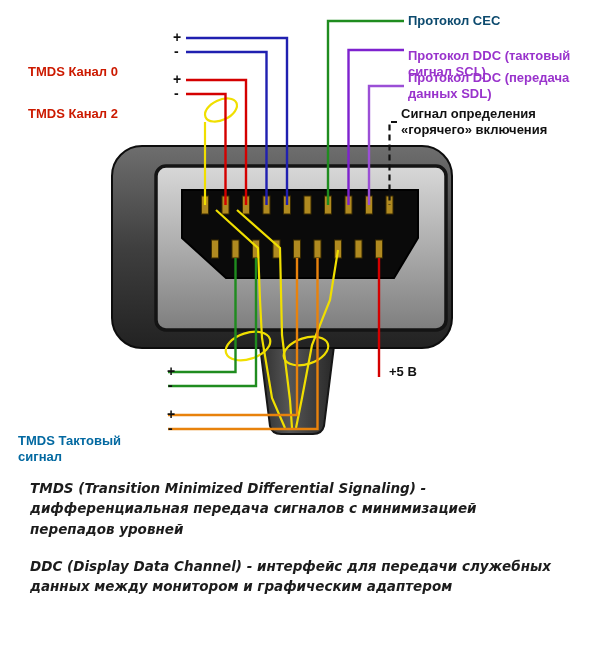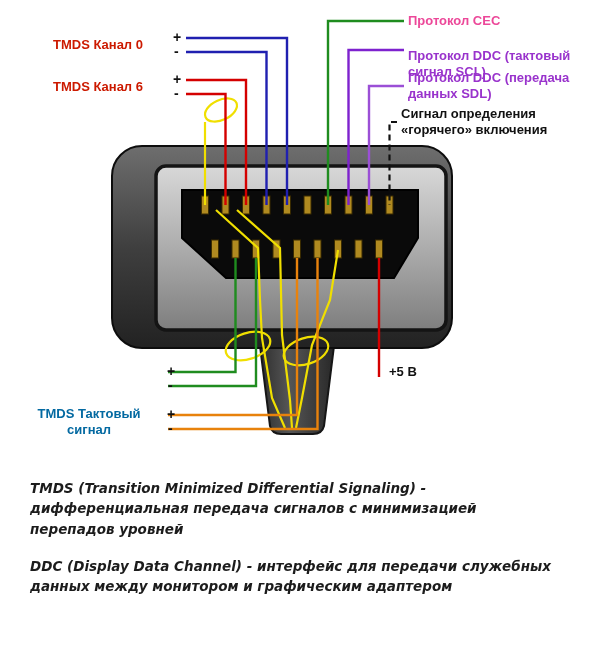--- a/index.html
+++ b/index.html
@@ -2,23 +2,23 @@
 <html><head>
 <meta charset="utf-8">
 <style>
   html,body{margin:0;padding:0;background:#ffffff;}
   .canvas{
     position:relative;width:600px;height:670px;background:#ffffff;overflow:hidden;
     font-family:"Liberation Sans","DejaVu Sans",sans-serif;
   }
   .diagram-svg{position:absolute;left:0;top:0;}
   .lbl{position:absolute;font-size:13px;font-weight:bold;line-height:16px;}
-  .lbl.right{text-align:center;}
+  .lbl.right{text-align:left;margin-top:27px;}
   .lbl-red{color:#cc1a00;}
-  .lbl-green{color:#ec4899;}
+  .lbl-green{color:#0c4a6e;}
   .lbl-purple{color:#9933cc;}
   .lbl-black{color:#111111;}
   .lbl-orange{color:#0369a1;}
   .sign{position:absolute;font-size:14px;font-weight:bold;color:#111;line-height:15px;}
   .legend{position:absolute;left:30px;top:478px;width:540px;color:#1c1c1c;}
   .legend p{margin:0 16px 17px 0;font-size:13.5px;font-weight:bold;font-style:italic;line-height:1.5;
     font-family:"DejaVu Sans","Liberation Sans",sans-serif;}
 </style>
 </head>
 <body>
@@ -107,21 +107,21 @@
     <polyline points="168,415 297,415 297,258" fill="none" stroke="#e8820c" stroke-width="2.4"></polyline>
     <polyline points="168,429 317.5,429 317.5,258" fill="none" stroke="#e8820c" stroke-width="2.4"></polyline>
 
     <polyline points="379,258 379,377" fill="none" stroke="#d40000" stroke-width="2.4"></polyline>
   </svg>
 
   <div class="lbl lbl-red right" style="left:28px;top:37px;width:140px;">TMDS Канал 0</div>
   <div class="sign" style="left:173px;top:30px;">+</div>
   <div class="sign" style="left:174px;top:44px;">-</div>
 
-  <div class="lbl lbl-red right" style="left:28px;top:79px;width:140px;">TMDS Канал 6</div>
+  <div class="lbl lbl-red right" style="left:28px;top:79px;width:140px;">TMDS Канал 2</div>
   <div class="sign" style="left:173px;top:72px;">+</div>
   <div class="sign" style="left:174px;top:86px;">-</div>
 
   <div class="lbl lbl-green" style="left:408px;top:13px;width:185px;">Протокол CEC</div>
   <div class="lbl lbl-purple" style="left:408px;top:36px;width:190px;margin-top:12px;">Протокол DDC (тактовый сигнал SCL)</div>
   <div class="lbl lbl-black" style="left:401px;top:106px;width:195px;">Сигнал определения «горячего» включения</div>
   <div class="lbl lbl-purple" style="left:408px;top:70px;width:190px;">Протокол DDC (передача данных SDL)</div>
 
   <div class="sign" style="left:167px;top:364px;">+</div>
   <div class="sign" style="left:168px;top:378px;">-</div>

